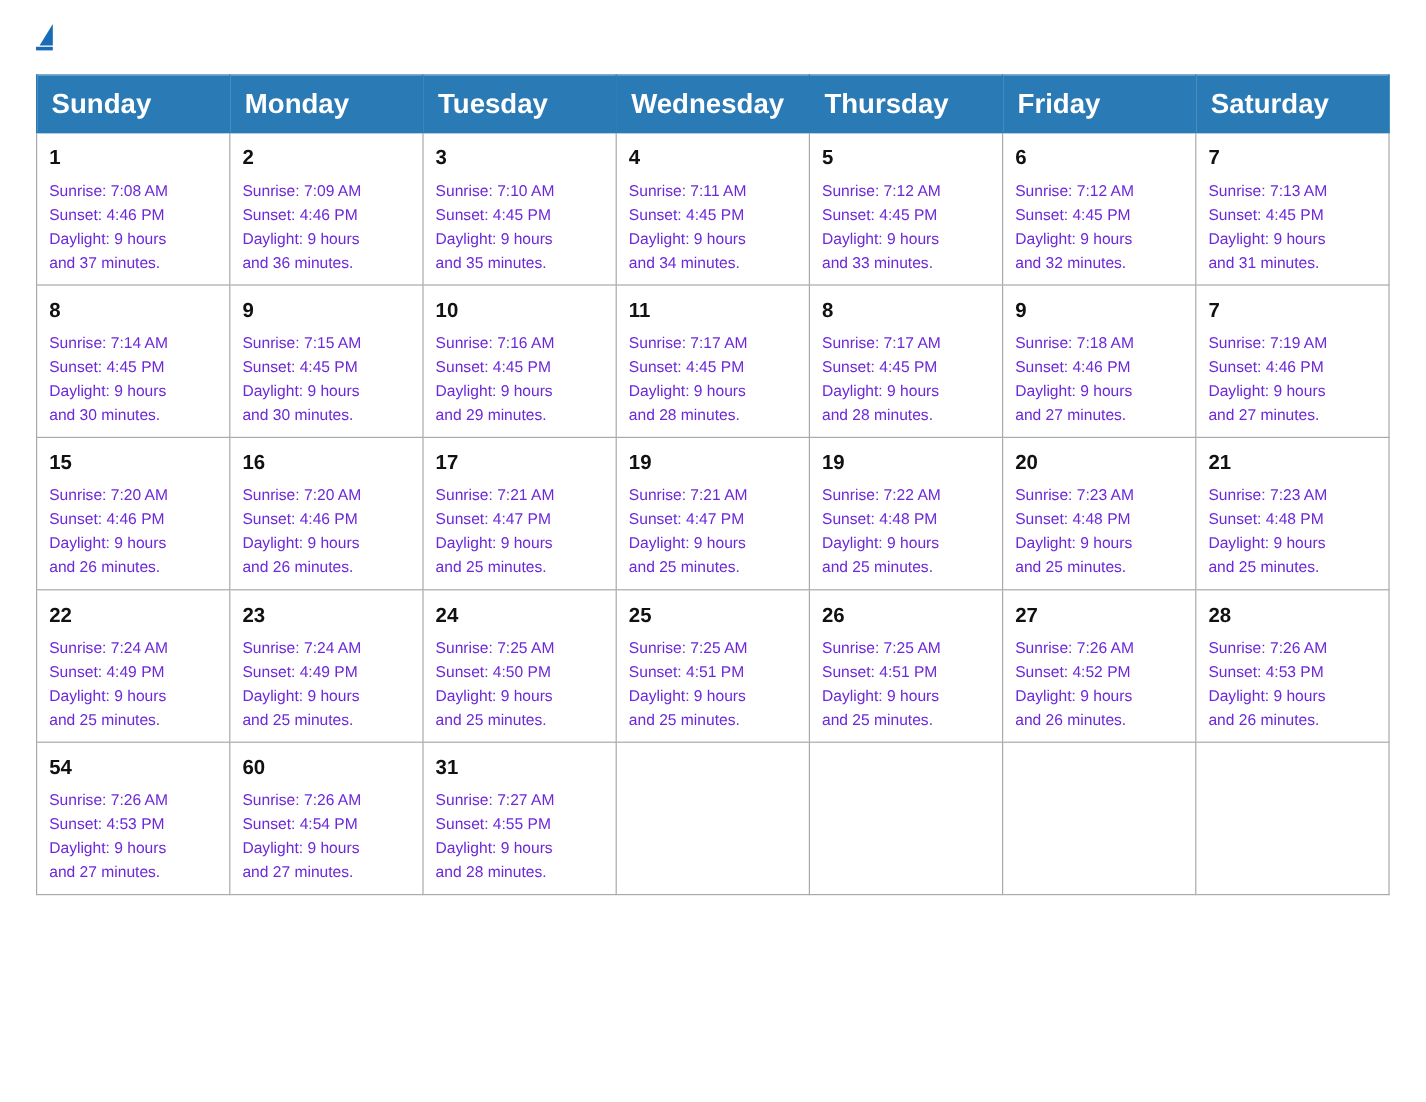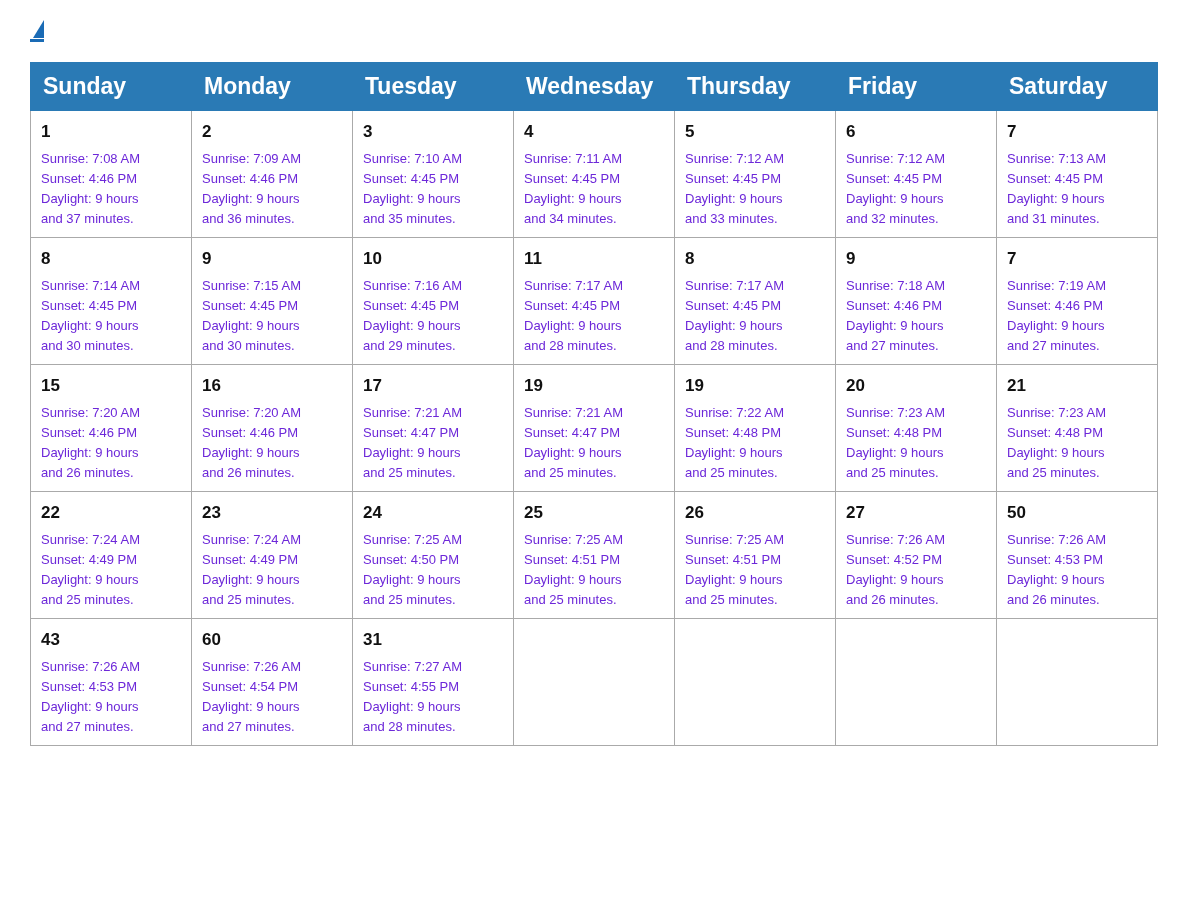--- a/index.html
+++ b/index.html
@@ -164,24 +164,24 @@
         <td><span class="day-number">20</span><span class="day-info">Sunrise: 7:23 AM<br>Sunset: 4:48 PM<br>Daylight: 9 hours<br>and 25 minutes.</span></td>
         <td><span class="day-number">21</span><span class="day-info">Sunrise: 7:23 AM<br>Sunset: 4:48 PM<br>Daylight: 9 hours<br>and 25 minutes.</span></td>
       </tr>
       <tr>
         <td><span class="day-number">22</span><span class="day-info">Sunrise: 7:24 AM<br>Sunset: 4:49 PM<br>Daylight: 9 hours<br>and 25 minutes.</span></td>
         <td><span class="day-number">23</span><span class="day-info">Sunrise: 7:24 AM<br>Sunset: 4:49 PM<br>Daylight: 9 hours<br>and 25 minutes.</span></td>
         <td><span class="day-number">24</span><span class="day-info">Sunrise: 7:25 AM<br>Sunset: 4:50 PM<br>Daylight: 9 hours<br>and 25 minutes.</span></td>
         <td><span class="day-number">25</span><span class="day-info">Sunrise: 7:25 AM<br>Sunset: 4:51 PM<br>Daylight: 9 hours<br>and 25 minutes.</span></td>
         <td><span class="day-number">26</span><span class="day-info">Sunrise: 7:25 AM<br>Sunset: 4:51 PM<br>Daylight: 9 hours<br>and 25 minutes.</span></td>
         <td><span class="day-number">27</span><span class="day-info">Sunrise: 7:26 AM<br>Sunset: 4:52 PM<br>Daylight: 9 hours<br>and 26 minutes.</span></td>
-        <td><span class="day-number">50</span><span class="day-info">Sunrise: 7:26 AM<br>Sunset: 4:53 PM<br>Daylight: 9 hours<br>and 26 minutes.</span></td>
+        <td><span class="day-number">28</span><span class="day-info">Sunrise: 7:26 AM<br>Sunset: 4:53 PM<br>Daylight: 9 hours<br>and 26 minutes.</span></td>
       </tr>
       <tr>
-        <td><span class="day-number">43</span><span class="day-info">Sunrise: 7:26 AM<br>Sunset: 4:53 PM<br>Daylight: 9 hours<br>and 27 minutes.</span></td>
+        <td><span class="day-number">54</span><span class="day-info">Sunrise: 7:26 AM<br>Sunset: 4:53 PM<br>Daylight: 9 hours<br>and 27 minutes.</span></td>
         <td><span class="day-number">60</span><span class="day-info">Sunrise: 7:26 AM<br>Sunset: 4:54 PM<br>Daylight: 9 hours<br>and 27 minutes.</span></td>
         <td><span class="day-number">31</span><span class="day-info">Sunrise: 7:27 AM<br>Sunset: 4:55 PM<br>Daylight: 9 hours<br>and 28 minutes.</span></td>
         <td class="empty-cell"></td>
         <td class="empty-cell"></td>
         <td class="empty-cell"></td>
         <td class="empty-cell"></td>
       </tr>
     </tbody>
 </table>
 

